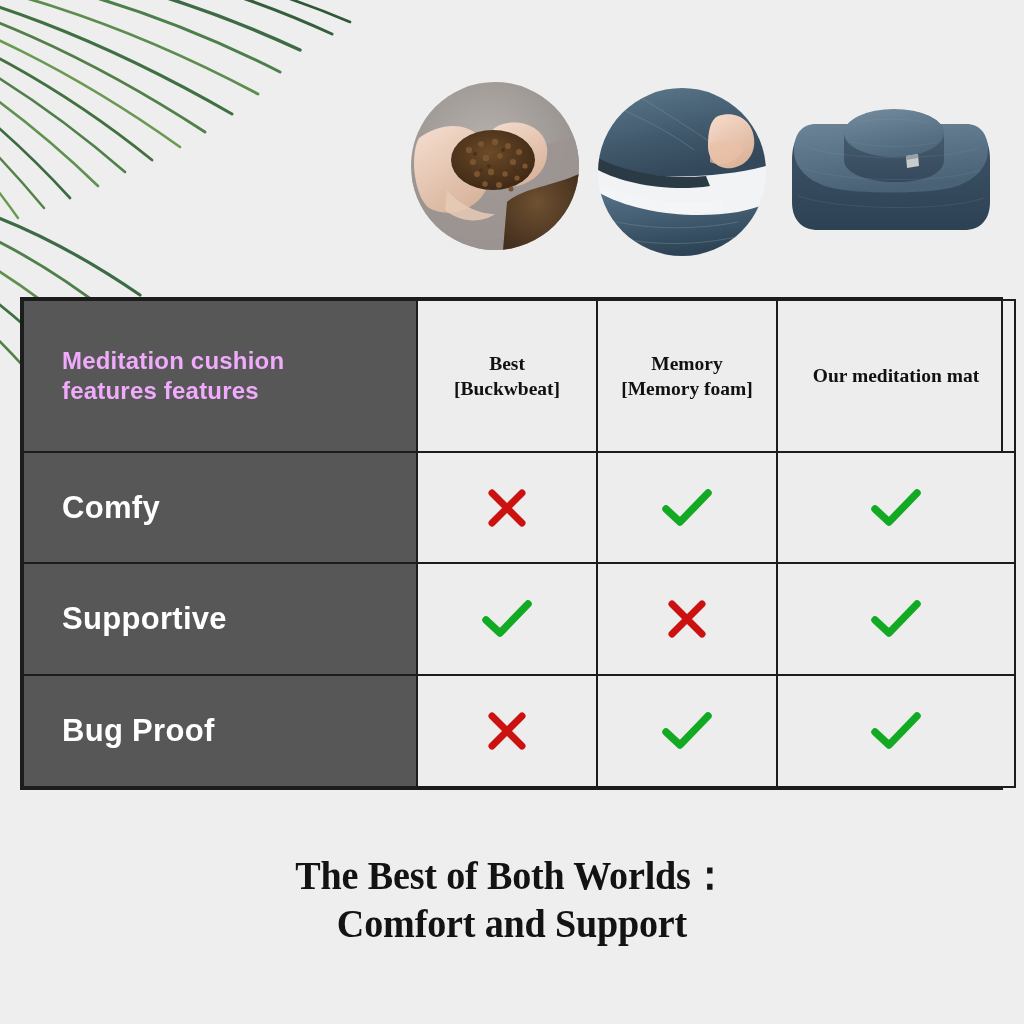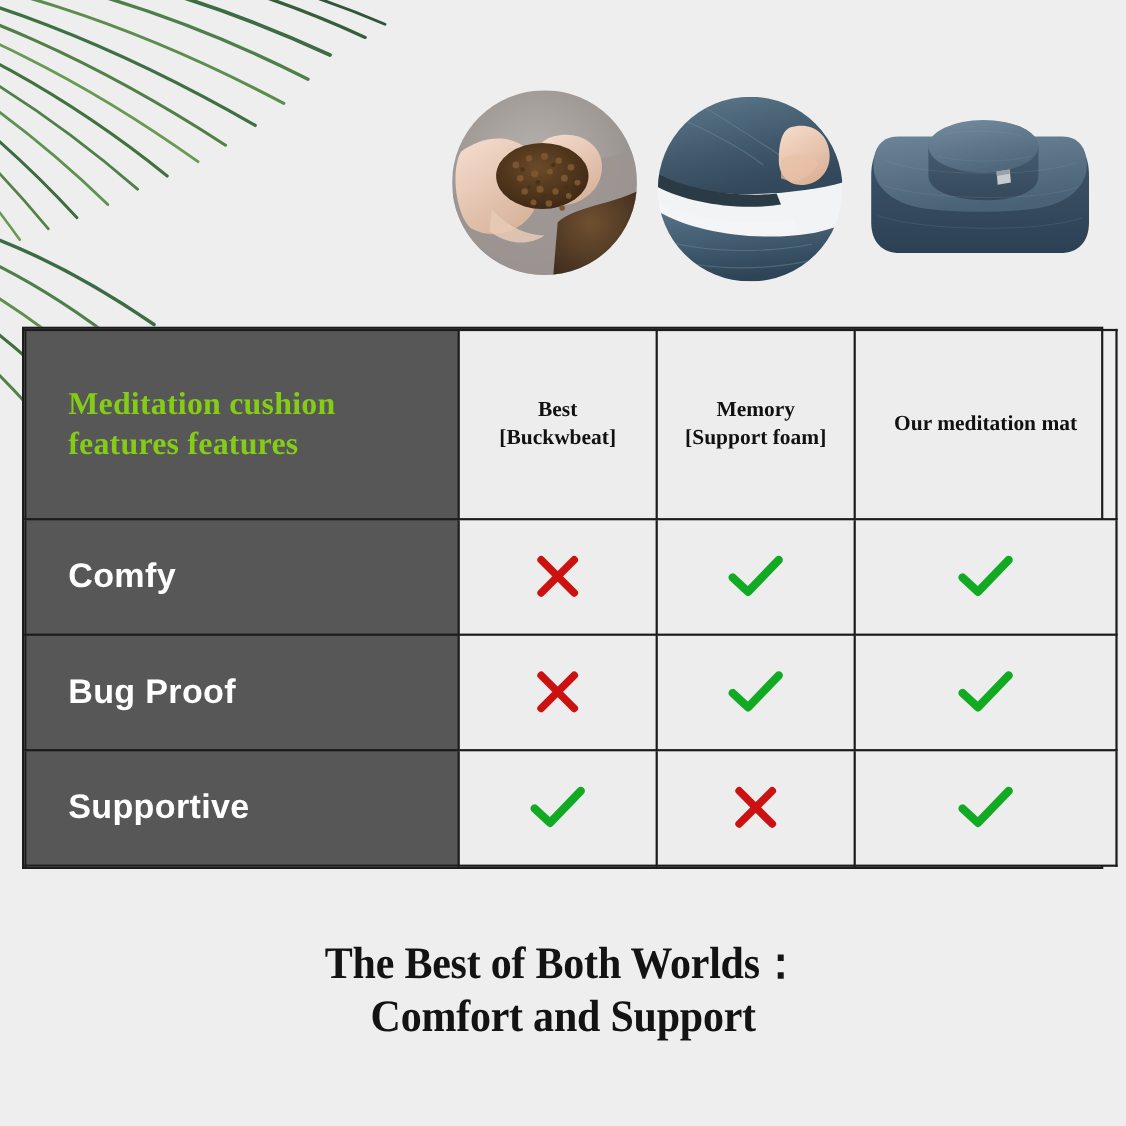--- a/index.html
+++ b/index.html
@@ -35,24 +35,24 @@
   #table table { width:100%; height:100%; border-collapse:collapse; table-layout:fixed; }
   #table td { border:2px solid #1c1c1c; }
 
   .col-feature { width:394px; }
   .col-prod    { width:180px; }
   .col-prod-wide { width:238px; }
 
   .dark-cell { background:#575757; }
 
   .feature-title {
-    color:#84cc16;
-    font-family:Liberation Serif, serif;
+    color:#f0abfc;
+    font-family:Liberation Sans, sans-serif;
     font-weight:bold;
-    font-size:29px;
+    font-size:24px;
     line-height:1.26;
     padding-left:38px;
     letter-spacing:.2px;
   }
   .col-head {
     text-align:center;
     font-family:"Liberation Serif", serif;
     font-weight:bold;
     font-size:19.5px;
     line-height:1.3;
@@ -267,65 +267,65 @@
           <td class="dark-cell feature-title" rowspan="1">
             <div>Meditation cushion</div>
             <div>features features</div>
           </td>
           <td class="col-head">
             <div>Best</div>
             <div>[Buckwbeat]</div>
           </td>
           <td class="col-head">
             <div>Memory</div>
-            <div>[Support foam]</div>
+            <div>[Memory foam]</div>
           </td>
           <td class="col-head">
             <div>Our meditation mat</div>
           </td>
         </tr>
 
         <tr>
           <td class="dark-cell row-label">Comfy</td>
           <td class="mark-cell"><svg width="44" height="44" viewBox="0 0 44 44">
   <path d="M7 7 L37 37 M37 7 L7 37" fill="none" stroke="#cc1111" stroke-width="7" stroke-linecap="round"></path>
               </svg></td>
           <td class="mark-cell"><svg width="52" height="42" viewBox="0 0 52 42">
   <path d="M5 22 L19 35 L47 6" fill="none" stroke="#11aa22" stroke-width="7.5" stroke-linecap="round" stroke-linejoin="round"></path>
               </svg></td>
           <td class="mark-cell"><svg width="52" height="42" viewBox="0 0 52 42">
   <path d="M5 22 L19 35 L47 6" fill="none" stroke="#11aa22" stroke-width="7.5" stroke-linecap="round" stroke-linejoin="round"></path>
               </svg></td>
         </tr>
 
         <tr>
+          <td class="dark-cell row-label">Supportive</td>
+          <td class="mark-cell"><svg width="52" height="42" viewBox="0 0 52 42">
+  <path d="M5 22 L19 35 L47 6" fill="none" stroke="#11aa22" stroke-width="7.5" stroke-linecap="round" stroke-linejoin="round"></path>
+              </svg></td>
+          <td class="mark-cell"><svg width="44" height="44" viewBox="0 0 44 44">
+  <path d="M7 7 L37 37 M37 7 L7 37" fill="none" stroke="#cc1111" stroke-width="7" stroke-linecap="round"></path>
+              </svg></td>
+          <td class="mark-cell"><svg width="52" height="42" viewBox="0 0 52 42">
+  <path d="M5 22 L19 35 L47 6" fill="none" stroke="#11aa22" stroke-width="7.5" stroke-linecap="round" stroke-linejoin="round"></path>
+              </svg></td>
+        </tr>
+
+        <tr>
           <td class="dark-cell row-label">Bug Proof</td>
           <td class="mark-cell"><svg width="44" height="44" viewBox="0 0 44 44">
   <path d="M7 7 L37 37 M37 7 L7 37" fill="none" stroke="#cc1111" stroke-width="7" stroke-linecap="round"></path>
               </svg></td>
           <td class="mark-cell"><svg width="52" height="42" viewBox="0 0 52 42">
   <path d="M5 22 L19 35 L47 6" fill="none" stroke="#11aa22" stroke-width="7.5" stroke-linecap="round" stroke-linejoin="round"></path>
               </svg></td>
           <td class="mark-cell"><svg width="52" height="42" viewBox="0 0 52 42">
   <path d="M5 22 L19 35 L47 6" fill="none" stroke="#11aa22" stroke-width="7.5" stroke-linecap="round" stroke-linejoin="round"></path>
               </svg></td>
         </tr>
-
-        <tr>
-          <td class="dark-cell row-label">Supportive</td>
-          <td class="mark-cell"><svg width="52" height="42" viewBox="0 0 52 42">
-  <path d="M5 22 L19 35 L47 6" fill="none" stroke="#11aa22" stroke-width="7.5" stroke-linecap="round" stroke-linejoin="round"></path>
-              </svg></td>
-          <td class="mark-cell"><svg width="44" height="44" viewBox="0 0 44 44">
-  <path d="M7 7 L37 37 M37 7 L7 37" fill="none" stroke="#cc1111" stroke-width="7" stroke-linecap="round"></path>
-              </svg></td>
-          <td class="mark-cell"><svg width="52" height="42" viewBox="0 0 52 42">
-  <path d="M5 22 L19 35 L47 6" fill="none" stroke="#11aa22" stroke-width="7.5" stroke-linecap="round" stroke-linejoin="round"></path>
-              </svg></td>
-        </tr>
       </tbody>
     </table>
   </div>
 
   <div id="headline">
     <div>The Best of Both Worlds：</div>
     <div>Comfort and Support</div>
   </div>
 
 </div>

